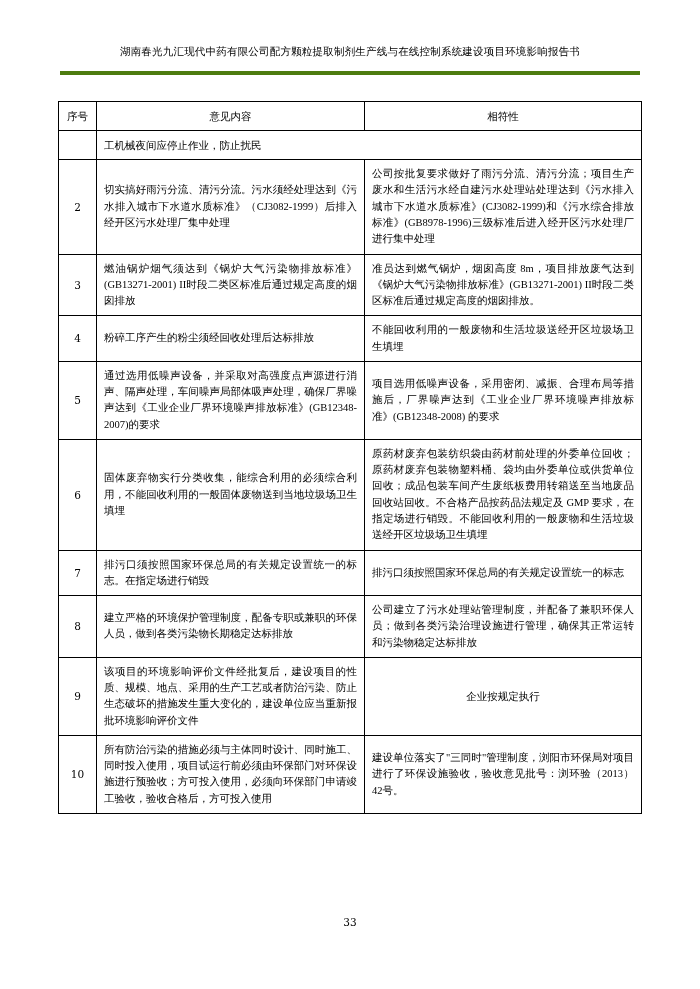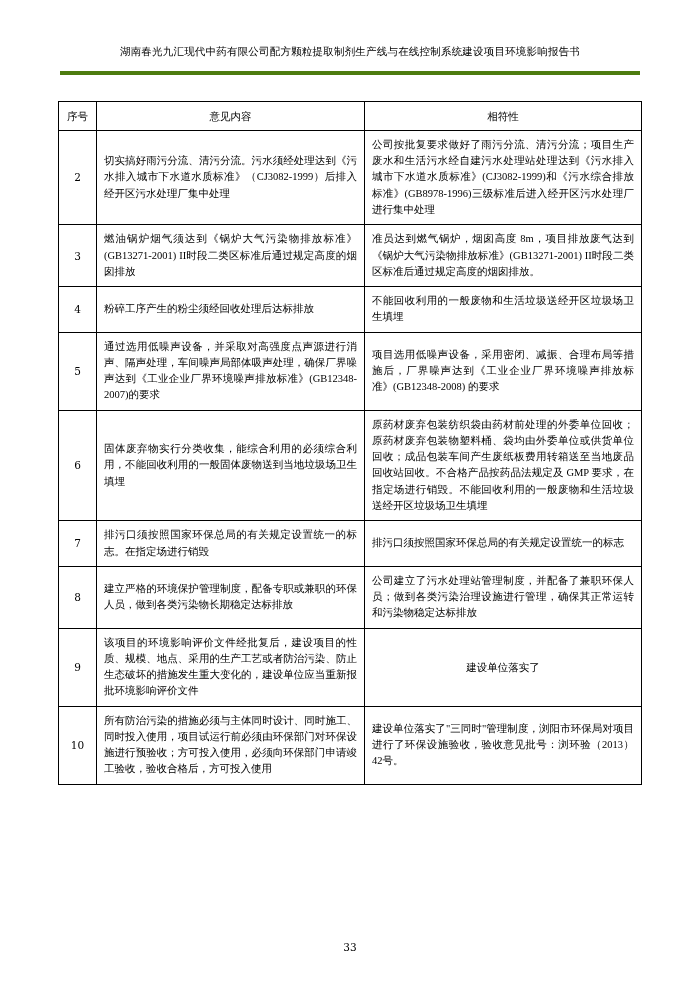--- a/index.html
+++ b/index.html
@@ -53,21 +53,21 @@
   .center { text-align: center; }
   .justify { text-align: justify; text-justify: inter-ideograph; font-family: Liberation Serif, serif; }
   .rowspan-note {
     text-align: left;
     padding-left: 30px;
   }
   .page-number {
     position: absolute;
     left: 0;
     right: 0;
-    bottom: 36px;
+    bottom: 61px;
     text-align: center;
     font-size: 10.5px;
   }
 </style>
 </head>
 <body>
 
 <div class="page">
 
   <div class="doc-header">湖南春光九汇现代中药有限公司配方颗粒提取制剂生产线与在线控制系统建设项目环境影响报告书</div>
@@ -78,20 +78,24 @@
       <col class="col-opinion">
       <col class="col-match">
     </colgroup>
     <tbody>
       <tr class="hdr">
         <td>序号</td>
         <td>意见内容</td>
         <td>相符性</td>
       </tr>
 
+      <tr>
+        <td></td>
+        <td colspan="2" class="rowspan-note">工机械夜间应停止作业，防止扰民</td>
+      </tr>
 
       <tr>
         <td class="center">2</td>
         <td class="justify">切实搞好雨污分流、清污分流。污水须经处理达到《污水排入城市下水道水质标准》（CJ3082-1999）后排入经开区污水处理厂集中处理</td>
         <td class="justify">公司按批复要求做好了雨污分流、清污分流；项目生产废水和生活污水经自建污水处理站处理达到《污水排入城市下水道水质标准》(CJ3082-1999)和《污水综合排放标准》(GB8978-1996)三级标准后进入经开区污水处理厂进行集中处理</td>
       </tr>
 
       <tr>
         <td class="center">3</td>
         <td class="justify">燃油锅炉烟气须达到《锅炉大气污染物排放标准》(GB13271-2001) II时段二类区标准后通过规定高度的烟囱排放</td>
@@ -124,21 +128,21 @@
 
       <tr>
         <td class="center">8</td>
         <td class="justify">建立严格的环境保护管理制度，配备专职或兼职的环保人员，做到各类污染物长期稳定达标排放</td>
         <td class="justify">公司建立了污水处理站管理制度，并配备了兼职环保人员；做到各类污染治理设施进行管理，确保其正常运转和污染物稳定达标排放</td>
       </tr>
 
       <tr>
         <td class="center">9</td>
         <td class="justify">该项目的环境影响评价文件经批复后，建设项目的性质、规模、地点、采用的生产工艺或者防治污染、防止生态破坏的措施发生重大变化的，建设单位应当重新报批环境影响评价文件</td>
-        <td class="center">建设单位落实了</td>
+        <td class="center">企业按规定执行</td>
       </tr>
 
       <tr>
         <td class="center">10</td>
         <td class="justify">所有防治污染的措施必须与主体同时设计、同时施工、同时投入使用，项目试运行前必须由环保部门对环保设施进行预验收；方可投入使用，必须向环保部门申请竣工验收，验收合格后，方可投入使用</td>
         <td class="justify">建设单位落实了"三同时"管理制度，浏阳市环保局对项目进行了环保设施验收，验收意见批号：浏环验（2013）42号。</td>
       </tr>
     </tbody>
   </table>
 

